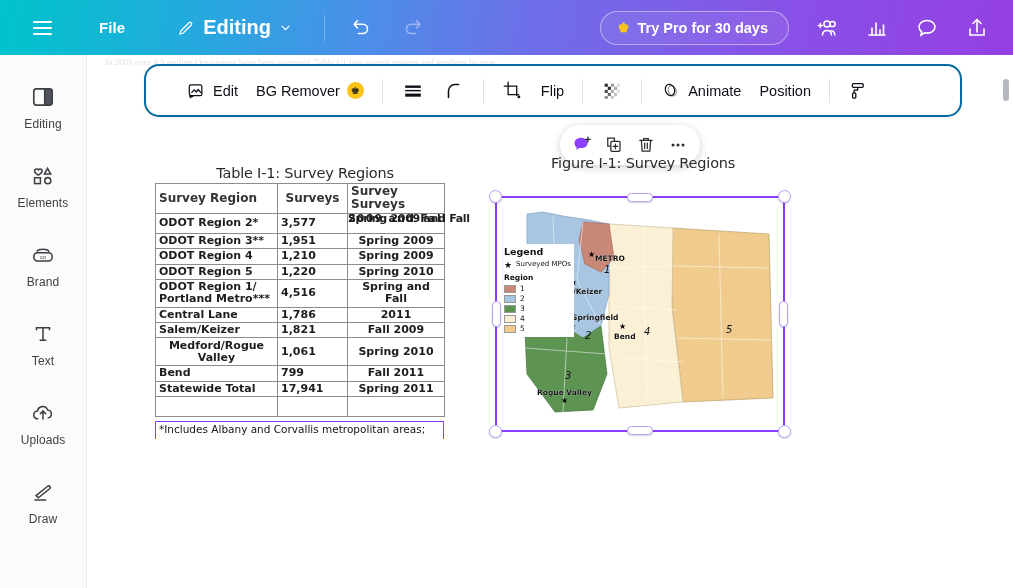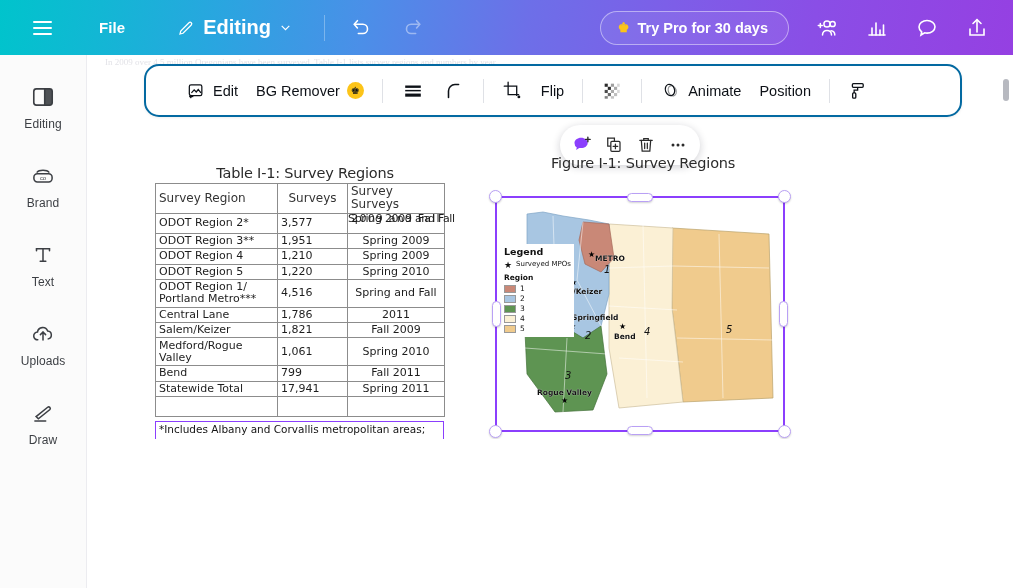--- a/index.html
+++ b/index.html
@@ -119,21 +119,21 @@
     font-family: "DejaVu Sans", sans-serif; margin-bottom: 2px;
     letter-spacing: -.2px;
   }
   table.survey {
     border-collapse: collapse; width: 289px;
     font-family: "DejaVu Sans", sans-serif; font-size: 11px; color: #1d1d1d;
     table-layout: fixed;
   }
   table.survey td, table.survey th {
     border: 1px solid #8c8c8c; padding: 1px 3px;
-    vertical-align: middle; font-weight: normal; line-height: 1.12;
+    vertical-align: middle; font-weight: bold; line-height: 1.12;
   }
   table.survey th { font-size: 12px; text-align: left; color: #333; }
   .col-a { width: 122px; }
   .col-b { width: 70px; }
   .col-c { width: 97px; text-align: center; }
   .rowh { height: 23px; }
   .overlap-cell { position: relative; height: 20px; }
   .overlap-cell span {
     position: absolute; left: 0; right: 0; text-align: center;
     white-space: nowrap;
@@ -289,20 +289,29 @@
 
   <div class="sb-item">
     <svg width="26" height="26" viewBox="0 0 24 24" fill="none" stroke="#3c3f44" stroke-width="1.5">
       <rect x="3.5" y="4.5" width="17" height="15" rx="2.4"></rect>
       <path d="M13.6 4.5v15" stroke-width="1.5"></path>
       <path d="M13.6 4.5h4.5a2.4 2.4 0 0 1 2.4 2.4v10.2a2.4 2.4 0 0 1-2.4 2.4h-4.5z" fill="#3c3f44" stroke="none" opacity=".9"></path>
     </svg>
     <div class="sb-label">Editing</div>
   </div>
 
+  <div class="sb-item">
+    <svg width="26" height="26" viewBox="0 0 24 24" fill="none" stroke="#3c3f44" stroke-width="1.4">
+      <path d="M4.2 7.4c0-1.1.9-1.9 1.9-1.9.7 0 1.3.4 1.6.9.3-.5.9-.9 1.6-.9 1 0 1.9.8 1.9 1.9 0 1.8-3.5 3.8-3.5 3.8S4.2 9.2 4.2 7.4z"></path>
+      <path d="M16.2 4.9l2.9 5.3h-5.8z"></path>
+      <rect x="4.2" y="13.6" width="5.4" height="5.4"></rect>
+      <circle cx="16.4" cy="16.3" r="2.8"></circle>
+    </svg>
+    <div class="sb-label">Elements</div>
+  </div>
 
   <div class="sb-item">
     <svg width="26" height="26" viewBox="0 0 24 24" fill="none" stroke="#3c3f44" stroke-width="1.4">
       <rect x="3.6" y="10" width="16.8" height="7.6" rx="3.2"></rect>
       <text x="12" y="15.9" font-size="5.4" fill="#3c3f44" stroke="none" text-anchor="middle" font-family="Liberation Sans, sans-serif">co</text>
       <path d="M6.6 8.4c1.6-2.4 9.2-2.4 10.8 0" stroke-linecap="round"></path>
     </svg>
     <div class="sb-label">Brand</div>
   </div>
 
@@ -514,21 +523,21 @@
         <td class="col-c">2011</td>
       </tr>
 
       <tr>
         <td class="col-a">Salem/Keizer</td>
         <td class="col-b">1,821</td>
         <td class="col-c">Fall 2009</td>
       </tr>
 
       <tr>
-        <td class="col-a" style="height:28px;">Medford/Rogue Valley</td>
+        <td class="col-a" style="height:28px;text-align:center;">Medford/Rogue Valley</td>
         <td class="col-b">1,061</td>
         <td class="col-c">Spring 2010</td>
       </tr>
 
       <tr>
         <td class="col-a">Bend</td>
         <td class="col-b">799</td>
         <td class="col-c">Fall 2011</td>
       </tr>
 

